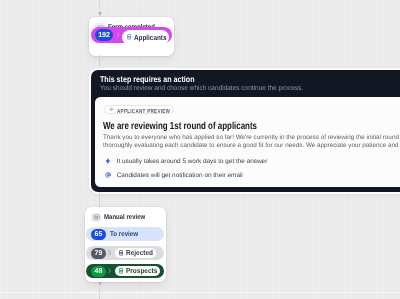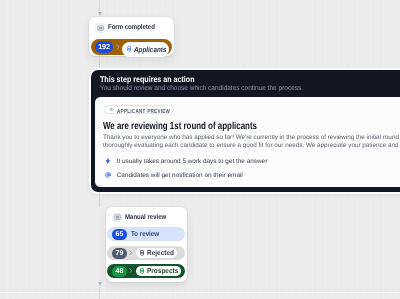--- a/index.html
+++ b/index.html
@@ -35,26 +35,26 @@
   .row{border-radius:999px;white-space:nowrap;}
   .pill{border-radius:999px;color:#fff;font-weight:700;text-align:center;
         display:flex;align-items:center;justify-content:center;flex:none;line-height:1;}
   .chev{flex:none;display:flex;align-items:center;}
   .tag{display:flex;align-items:center;background:#fff;border-radius:999px;
        font-weight:700;color:#222832;flex:none;box-sizing:border-box;}
 
   
   #card1{left:89.2px;top:17.4px;width:84.7px;height:38.2px;}
   #card1 .card-head{position:absolute;left:6.3px;top:5.7px;}
-  #card1 .row{position:absolute;left:2.25px;top:22px;width:80.5px;height:15.3px;
-      background:#a16207;box-sizing:border-box;}
+  #card1 .row{position:absolute;left:2.25px;top:10px;width:80.5px;height:15.3px;
+      background:#d946ef;box-sizing:border-box;}
   #card1 .pill{position:absolute;left:3.35px;top:1.8px;width:18.7px;height:11.5px;
       background:#1a4ddb;font-size:7.2px;}
   #card1 .chev{position:absolute;left:24.4px;top:4.6px;}
-  #card1 .tag{position:absolute;left:30.5px;top:2.5px;width:47px;height:15px;padding:0 0 0 4.95px;font-style:italic;}
+  #card1 .tag{position:absolute;left:30.5px;top:2.5px;width:47px;height:15px;padding:0 0 0 4.95px;}
   #card1 .tag span{font-size:7.3px;transform:scaleX(.87);transform-origin:0 50%;display:inline-block;
       white-space:nowrap;margin-left:2.7px;color:#27304d;}
 
   
   #card2{position:absolute;left:90.6px;top:70.4px;width:330px;height:121.9px;
      background:#121723;border-radius:7px;
      box-shadow:0 0 0 2.1px #fdfdfd, 0 2px 6px rgba(16,24,40,.10);}
   #card2 .h1{position:absolute;left:9.9px;top:3.4px;font-size:8.4px;font-weight:700;color:#fff;
       transform:scaleX(.85);transform-origin:0 50%;white-space:nowrap;}
   #card2 .h2{position:absolute;left:9.9px;top:14.6px;font-size:7px;font-weight:400;color:#8e96a4;
@@ -70,21 +70,21 @@
       transform:scaleX(.778);transform-origin:0 50%;white-space:nowrap;}
   .body{position:absolute;left:8.8px;top:37.15px;width:305px;font-size:6.4px;line-height:8px;color:#5a6069;font-weight:400;
       transform:scaleX(.988);transform-origin:0 0;}
   .note{position:absolute;display:flex;align-items:center;gap:0;}
   .note span{font-size:6.4px;color:#3a4049;font-weight:400;white-space:nowrap;position:absolute;left:11.4px;}
   .note .ic{position:absolute;left:0;top:50%;transform:translateY(-50%);display:flex;}
   #note1{left:10.6px;top:60.55px;height:7px;width:170px;}
   #note2{left:10.6px;top:74.55px;height:7px;width:170px;}
 
   
-  #card3{left:106px;top:207px;width:81.3px;height:75.4px;}
+  #card3{left:85px;top:207px;width:81.3px;height:75.4px;}
   #card3 .card-head{position:absolute;left:6.3px;top:5.7px;}
   #card3 .row{position:absolute;left:1.3px;width:77.8px;height:14.3px;box-sizing:border-box;}
   #card3 .pill{position:absolute;left:4.7px;top:2.1px;width:14.8px;height:11.2px;font-size:7px;padding-top:.6px;box-sizing:border-box;}
   #card3 .chev{position:absolute;left:21.8px;top:4.3px;}
   #card3 .tag{position:absolute;left:28.5px;top:2.2px;height:10.1px;padding:0 0 0 4.2px;}
   #card3 .tag span{font-size:7.2px;transform:scaleX(.9);transform-origin:0 50%;display:inline-block;
       white-space:nowrap;margin-left:2.9px;}
   .r-gray .tag span{color:#333a47;}
   .r-green .tag span{color:#23402e;}
   #card3 .lbl-plain{position:absolute;left:23.9px;top:3.1px;font-size:7.1px;font-weight:700;color:#2d3f77;

